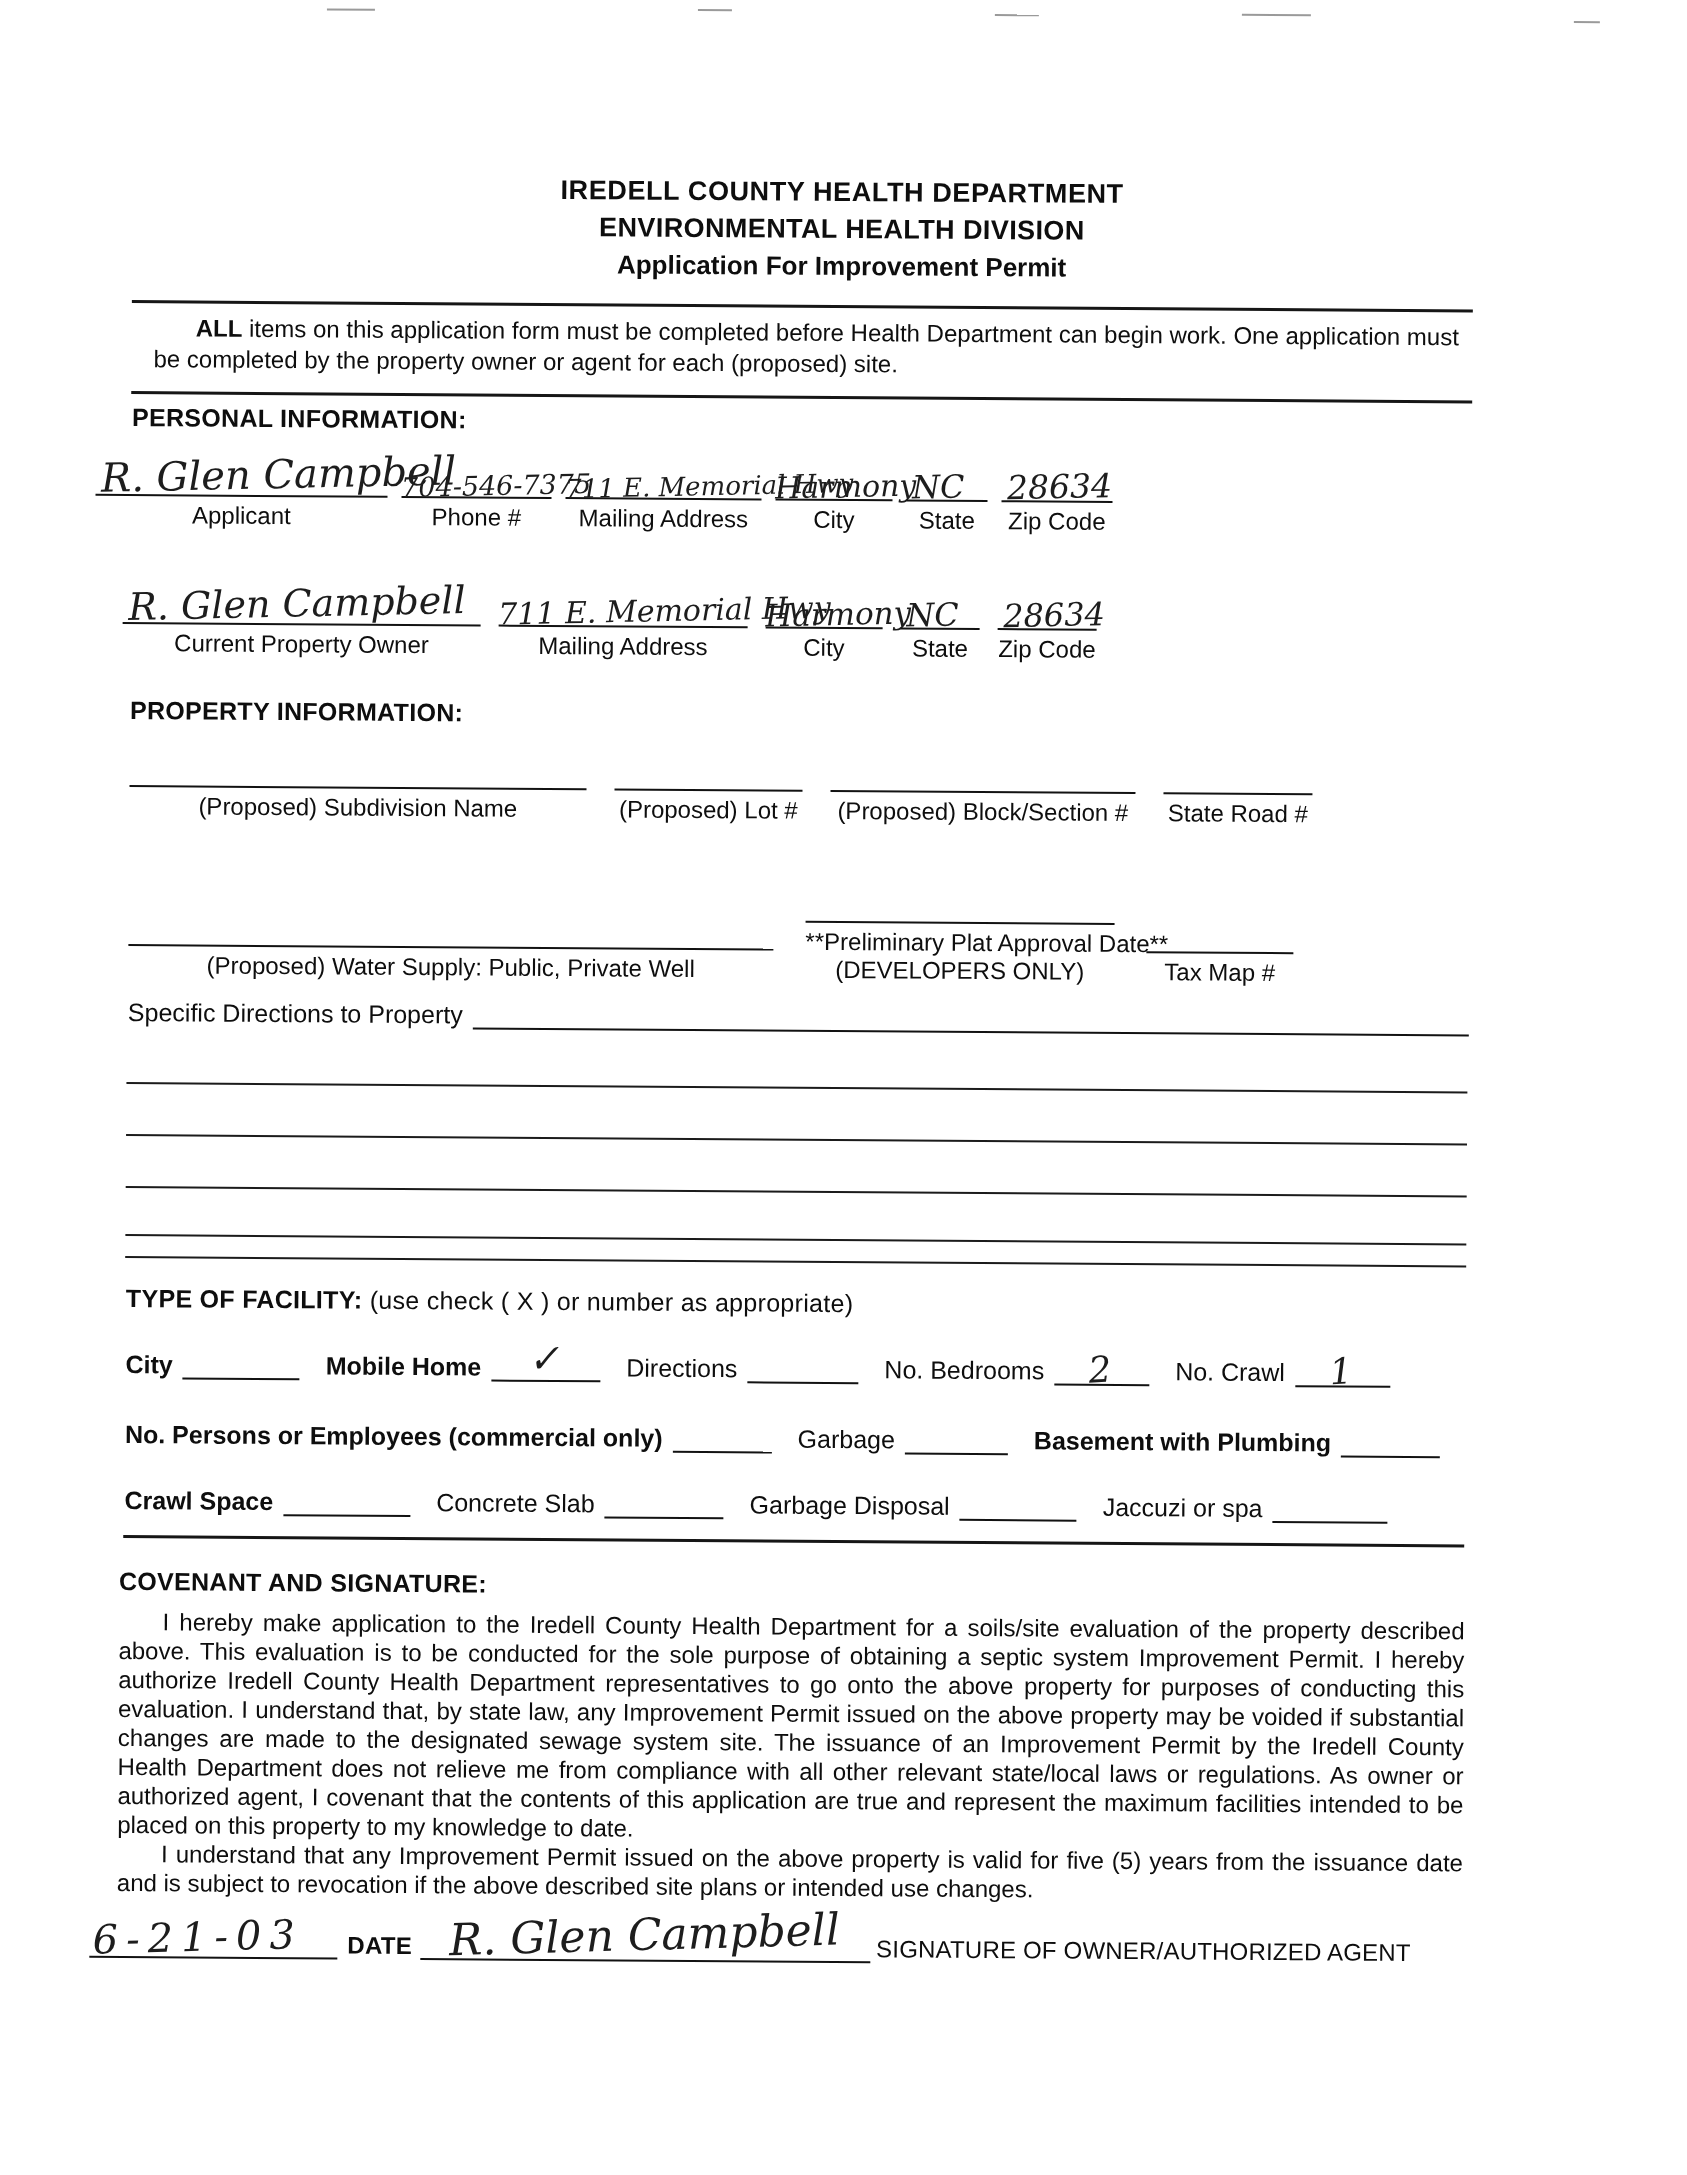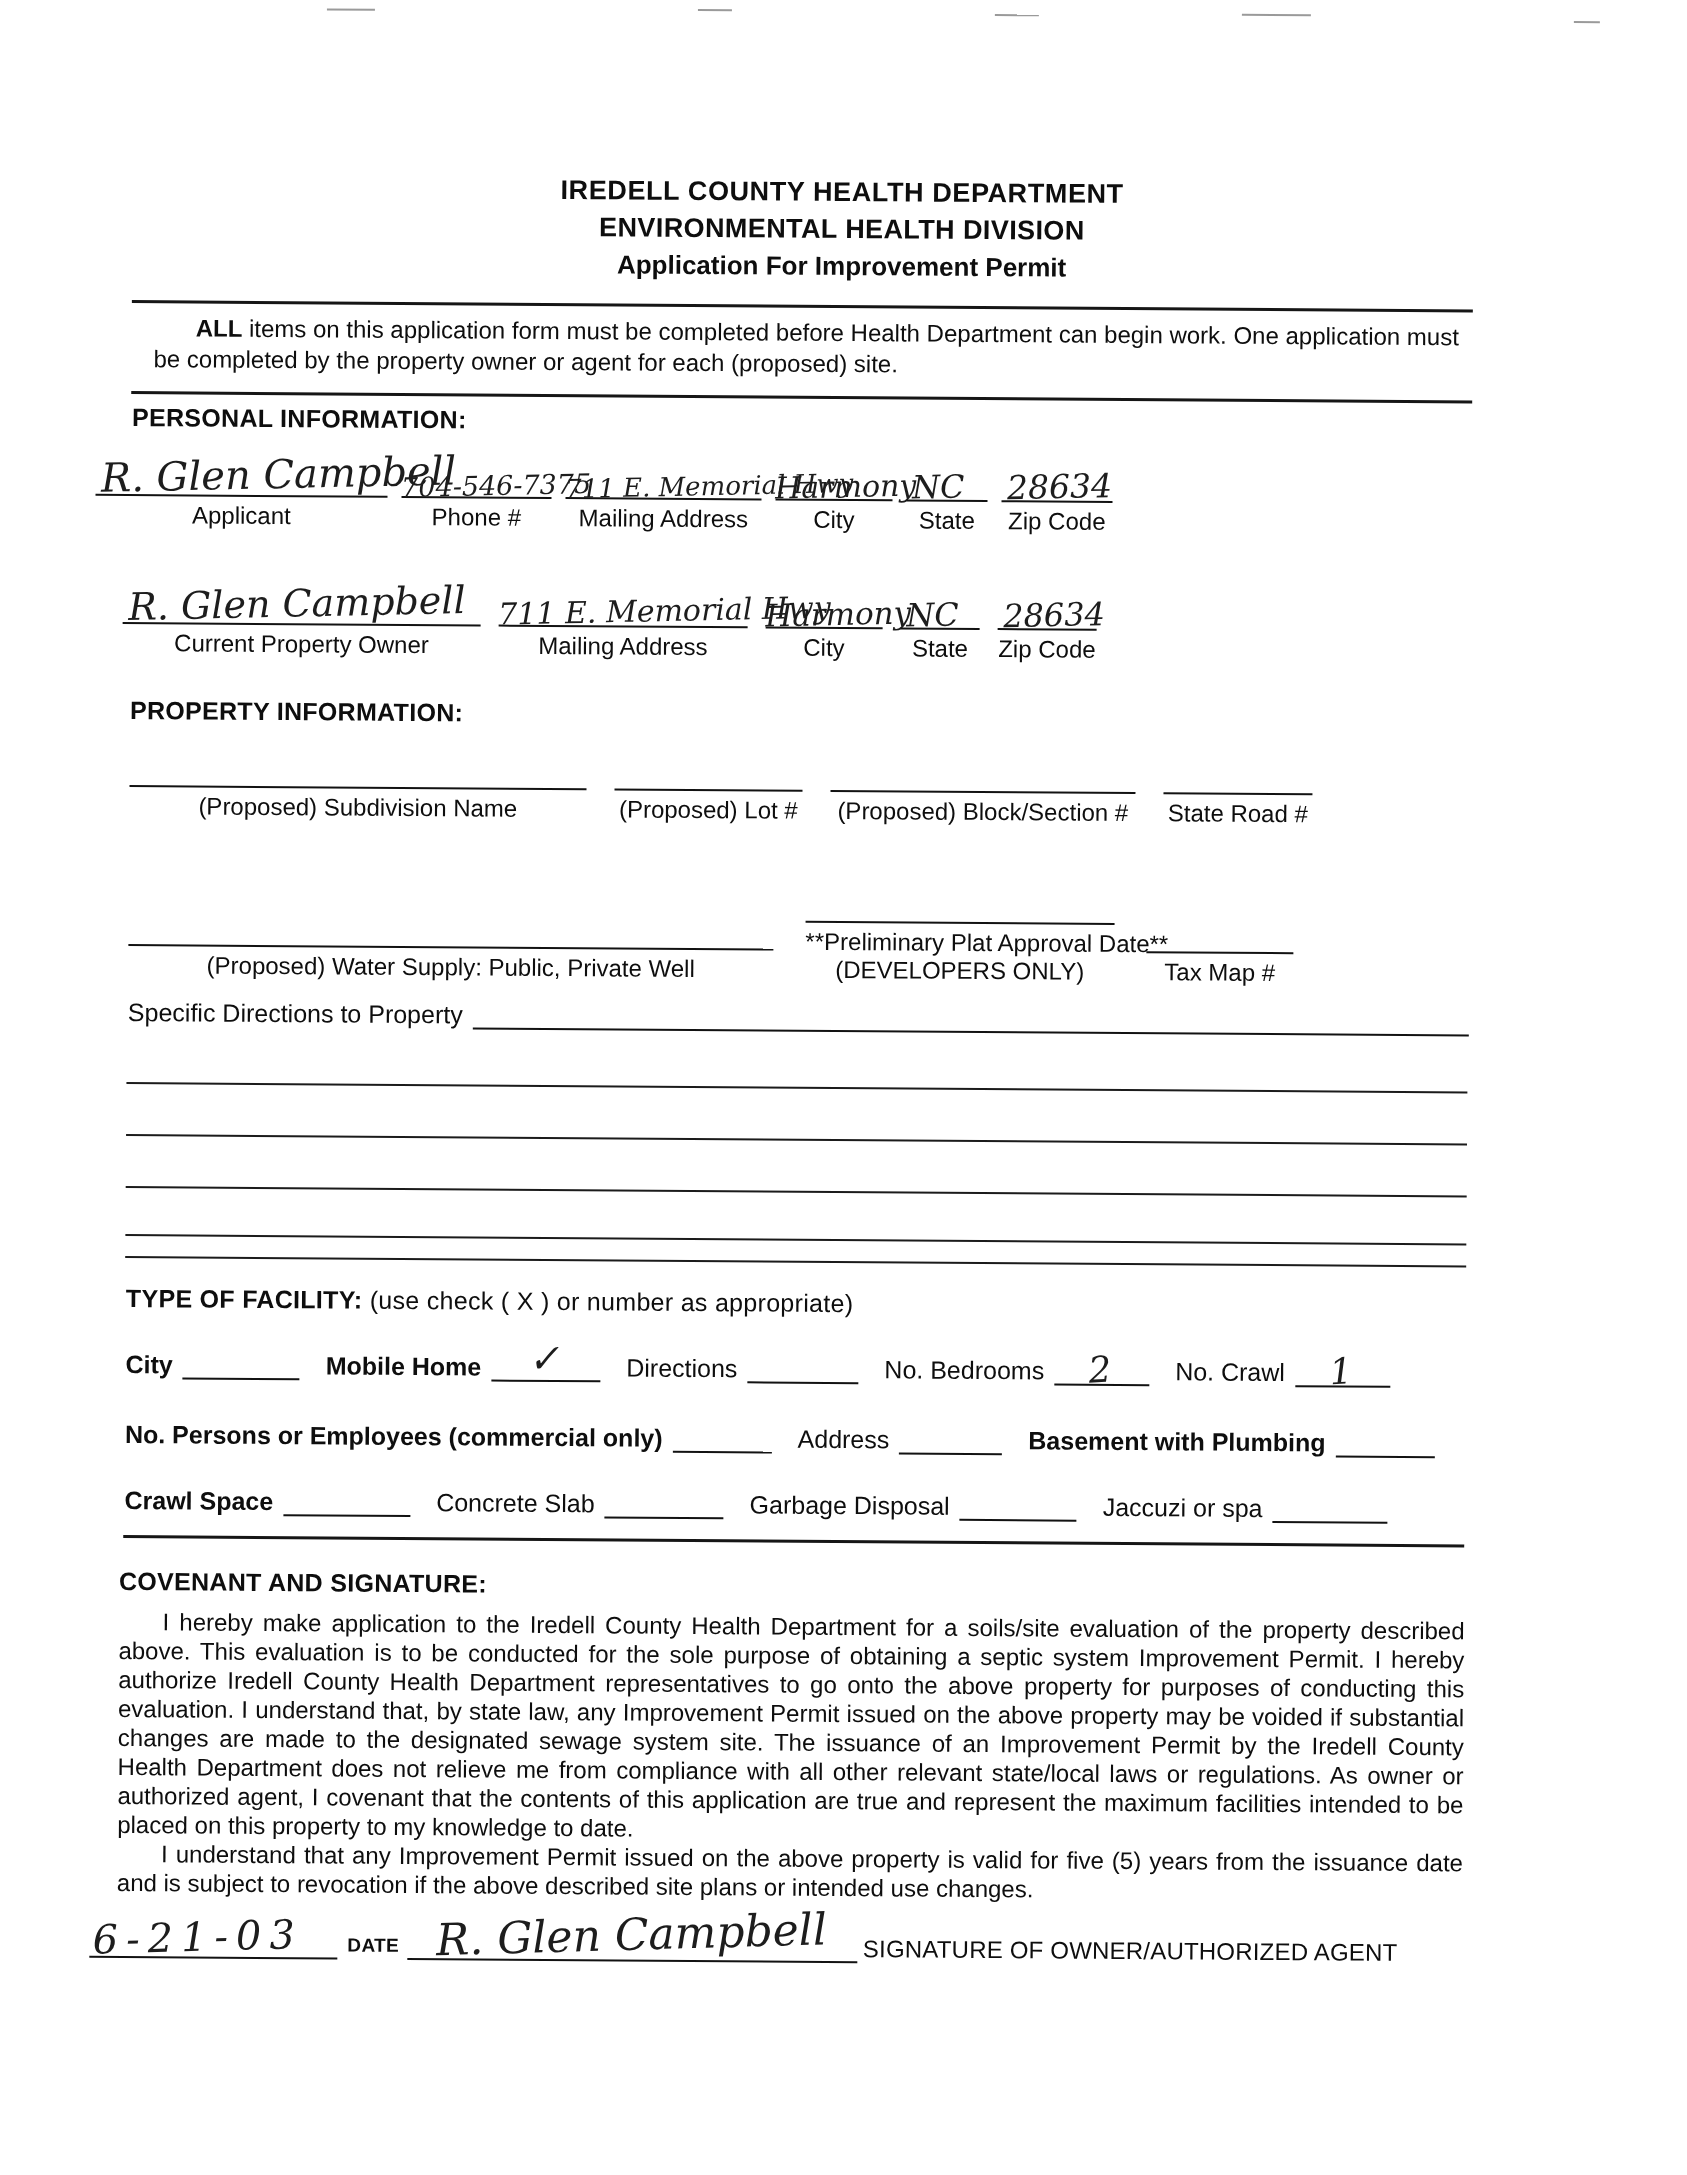--- a/index.html
+++ b/index.html
@@ -38,21 +38,21 @@
   
   .irow{position:absolute;display:flex;align-items:flex-end;font-size:25px;white-space:nowrap;}
   .ilabel{margin-right:10px;line-height:30px;}
   .iline{display:inline-block;border-bottom:2px solid #121212;height:28px;position:relative;margin-right:26px;}
   .iline .hw{left:50%;transform:translateX(-50%) rotate(-4deg);}
   
   .cov{position:absolute;top:1612px;left:130px;width:1346px;font-size:24px;line-height:29px;text-align:justify;}
   .cov p{margin:0;text-indent:44px;}
   
   .sigrow{position:absolute;top:1919px;left:103px;display:flex;align-items:flex-end;}
-  .siglabel{font-size:19px;font-weight:bold;letter-spacing:0.3px;margin:0 8px 0 10px;line-height:28px;}
+  .siglabel{font-size:24px;font-weight:bold;letter-spacing:0.3px;margin:0 8px 0 10px;line-height:28px;}
   .siglabel2{font-size:24px;letter-spacing:0.2px;margin-left:6px;line-height:28px;}
   
   .spk{position:absolute;background:#9a9a9a;height:2px;}
 </style>
 </head>
 <body>
 
 <div class="tilt">
 
   <div class="spk" style="top:12px;left:327px;width:48px;"></div>
@@ -240,21 +240,21 @@
     <span class="iline" style="width:95px;margin-right:0;">
         <span class="hw" style="font-size:36px;">1</span>
       </span>
   </div>
 
   <div class="irow" style="top:1424px;left:135px;">
     <span class="ilabel b">No. Persons or Employees (commercial only)</span>
     <span class="iline" style="width:99px;">
         <span class="hw"></span>
       </span>
-    <span class="ilabel">Address</span>
+    <span class="ilabel">Garbage</span>
     <span class="iline" style="width:103px;">
         <span class="hw"></span>
       </span>
     <span class="ilabel b">Basement with Plumbing</span>
     <span class="iline" style="width:99px;margin-right:0;">
         <span class="hw"></span>
       </span>
   </div>
 
   <div class="irow" style="top:1490px;left:135px;">

